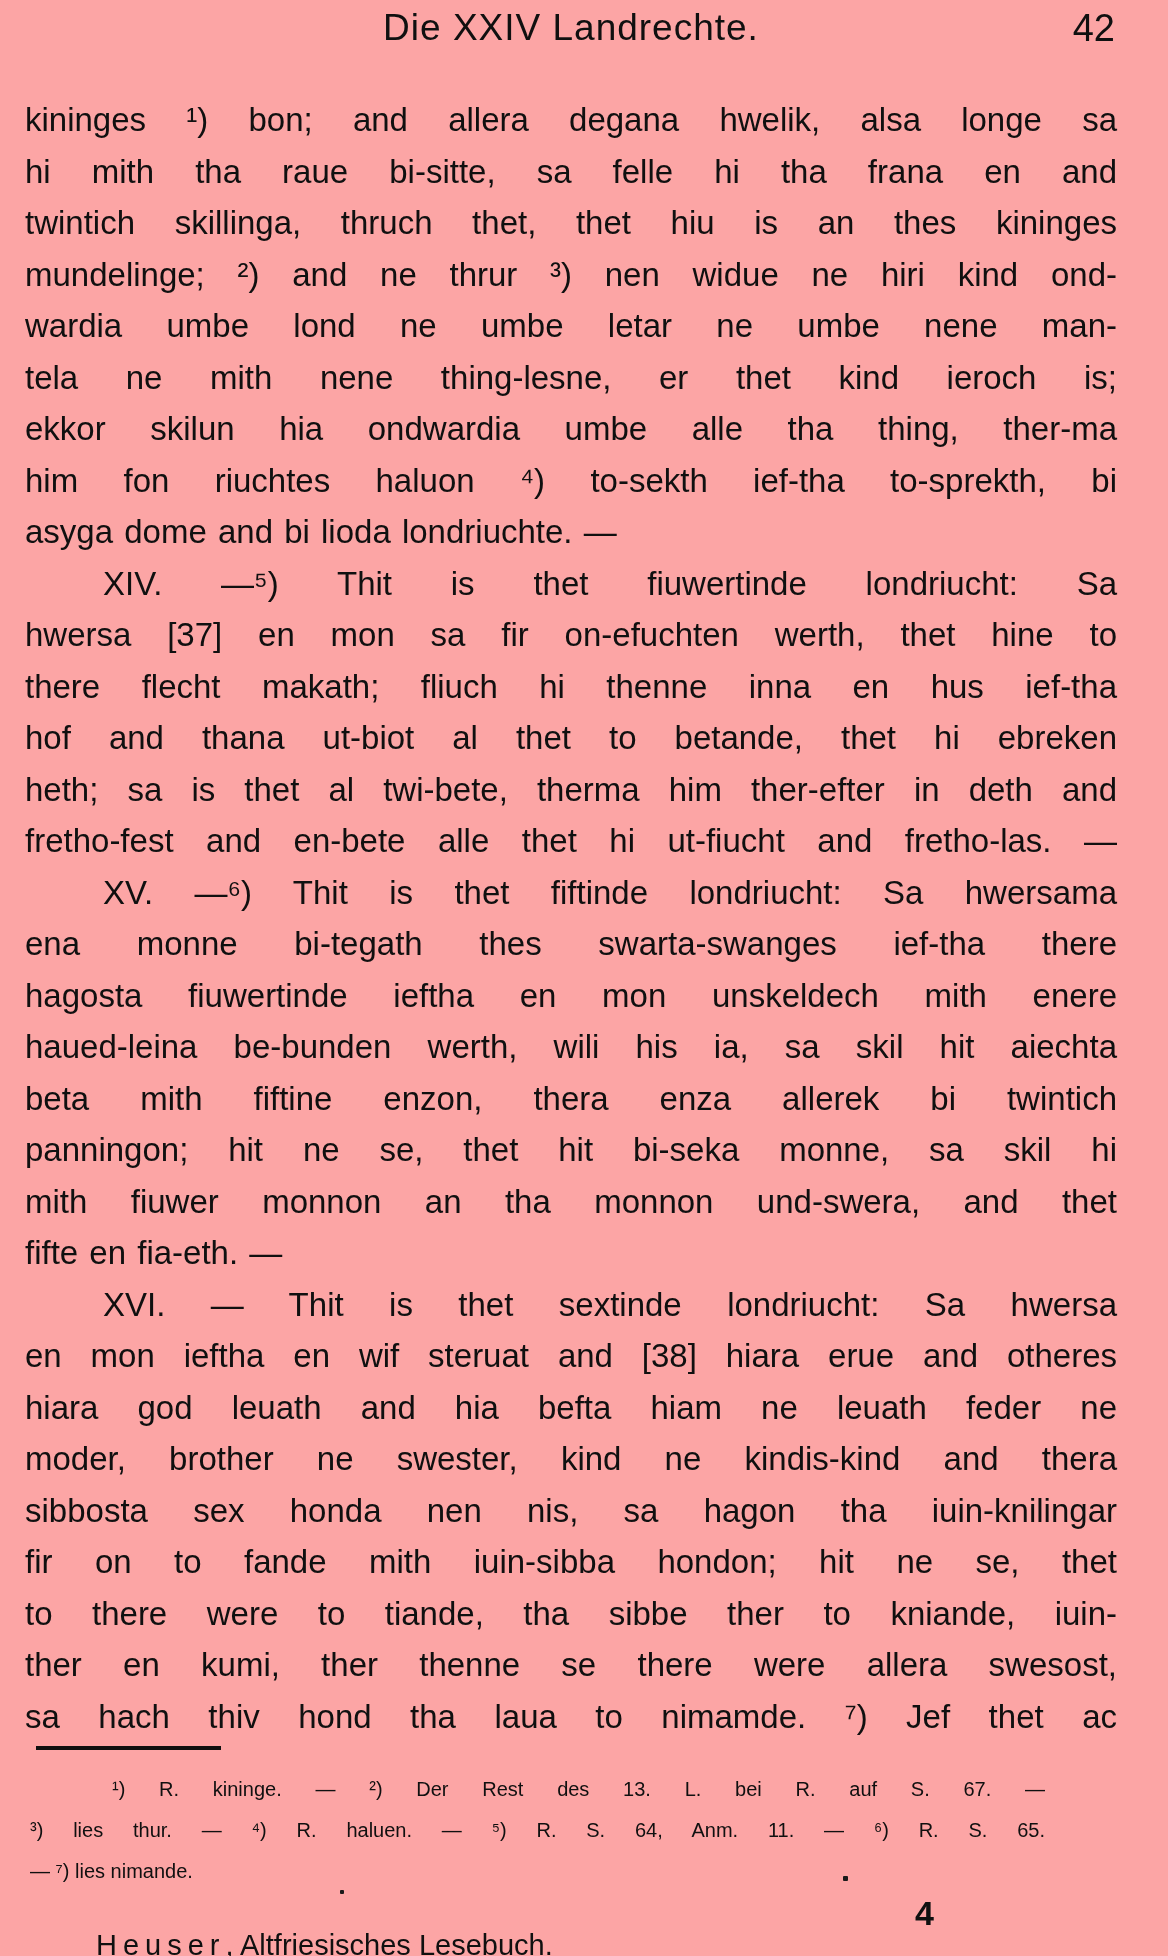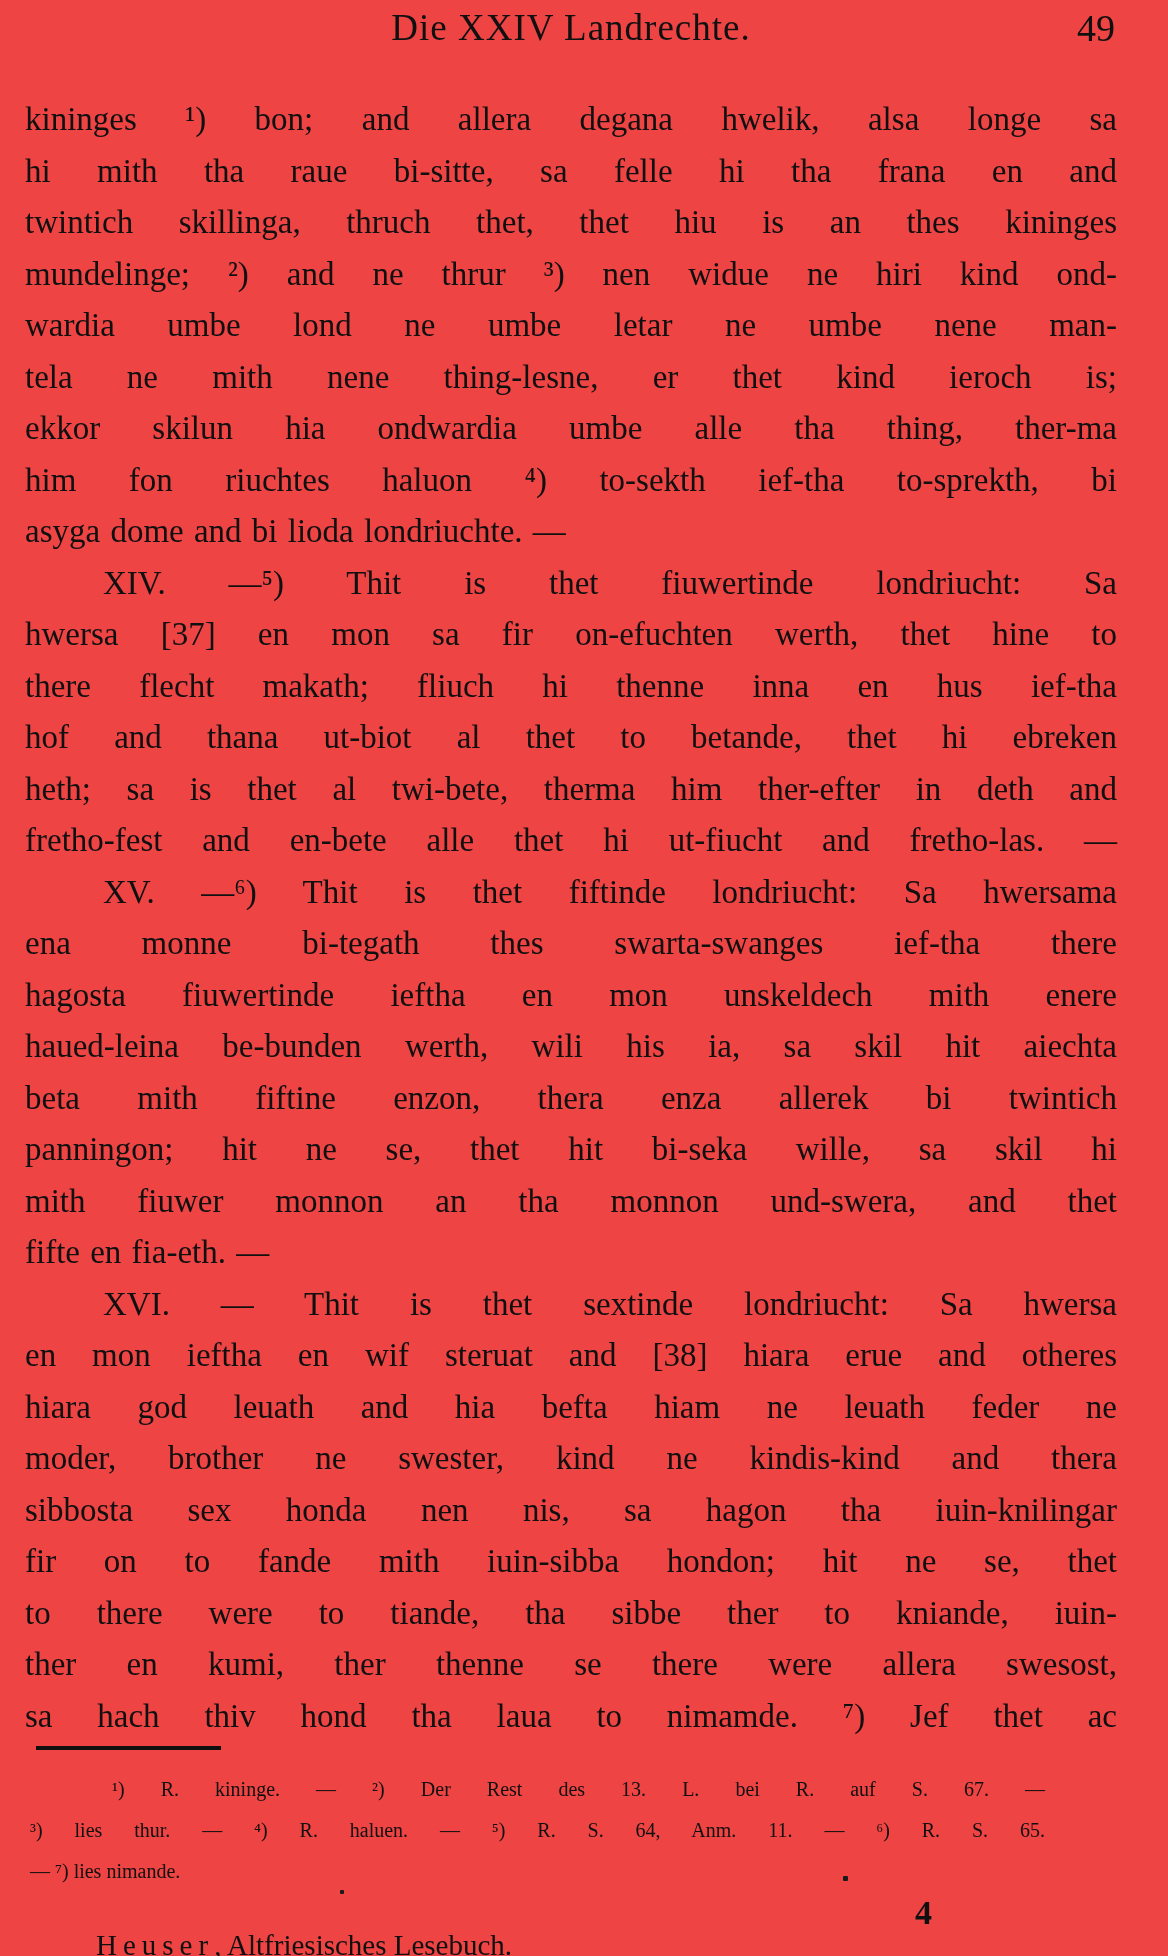--- a/index.html
+++ b/index.html
@@ -1,22 +1,22 @@
 <!DOCTYPE html>
 <html><head>
 <meta charset="utf-8">
 <style>
   html, body { margin: 0; padding: 0; background: #e8e8e8; }
   .page {
     position: relative;
     width: 1168px;
     height: 1956px;
-    background: #ef4444;
+    background: #fca5a5;
     color: #101010;
-    font-family: Liberation Serif, serif;
+    font-family: Liberation Sans, sans-serif;
     overflow: hidden;
   }
   .running-header {
     position: absolute;
     top: 4px; left: 25px;
     width: 1092px; height: 52px;
   }
   .header-title {
     text-align: center;
     font-size: 37px;
@@ -95,21 +95,21 @@
   .speck-1 { left: 843px; top: 1876px; }
   .speck-2 { left: 340px; top: 1890px; width: 4px; height: 4px; }
 </style>
 </head>
 <body>
 
 <div class="page">
 
   <div class="running-header">
     <div class="header-title">Die XXIV Landrechte.</div>
-    <div class="page-number">49</div>
+    <div class="page-number">42</div>
   </div>
 
   <div class="text-body">
     <div class="line">kininges ¹) bon; and allera degana hwelik, alsa longe sa</div>
     <div class="line">hi mith tha raue bi-sitte, sa felle hi tha frana en and</div>
     <div class="line">twintich skillinga, thruch thet, thet hiu is an thes kininges</div>
     <div class="line">mundelinge; ²) and ne thrur ³) nen widue ne hiri kind ond-</div>
     <div class="line">wardia umbe lond ne umbe letar ne umbe nene man-</div>
     <div class="line">tela ne mith nene thing-lesne, er thet kind ieroch is;</div>
     <div class="line">ekkor skilun hia ondwardia umbe alle tha thing, ther-ma</div>
@@ -119,21 +119,21 @@
     <div class="line">hwersa [37] en mon sa fir on-efuchten werth, thet hine to</div>
     <div class="line">there flecht makath; fliuch hi thenne inna en hus ief-tha</div>
     <div class="line">hof and thana ut-biot al thet to betande, thet hi ebreken</div>
     <div class="line">heth; sa is thet al twi-bete, therma him ther-efter in deth and</div>
     <div class="line">fretho-fest and en-bete alle thet hi ut-fiucht and fretho-las. —</div>
     <div class="line indent">XV. —⁶) Thit is thet fiftinde londriucht: Sa hwersama</div>
     <div class="line">ena monne bi-tegath thes swarta-swanges ief-tha there</div>
     <div class="line">hagosta fiuwertinde ieftha en mon unskeldech mith enere</div>
     <div class="line">haued-leina be-bunden werth, wili his ia, sa skil hit aiechta</div>
     <div class="line">beta mith fiftine enzon, thera enza allerek bi twintich</div>
-    <div class="line">panningon; hit ne se, thet hit bi-seka wille, sa skil hi</div>
+    <div class="line">panningon; hit ne se, thet hit bi-seka monne, sa skil hi</div>
     <div class="line">mith fiuwer monnon an tha monnon und-swera, and thet</div>
     <div class="line end">fifte en fia-eth. —</div>
     <div class="line indent">XVI. — Thit is thet sextinde londriucht: Sa hwersa</div>
     <div class="line">en mon ieftha en wif steruat and [38] hiara erue and otheres</div>
     <div class="line">hiara god leuath and hia befta hiam ne leuath feder ne</div>
     <div class="line">moder, brother ne swester, kind ne kindis-kind and thera</div>
     <div class="line">sibbosta sex honda nen nis, sa hagon tha iuin-knilingar</div>
     <div class="line">fir on to fande mith iuin-sibba hondon; hit ne se, thet</div>
     <div class="line">to there were to tiande, tha sibbe ther to kniande, iuin-</div>
     <div class="line">ther en kumi, ther thenne se there were allera swesost,</div>

